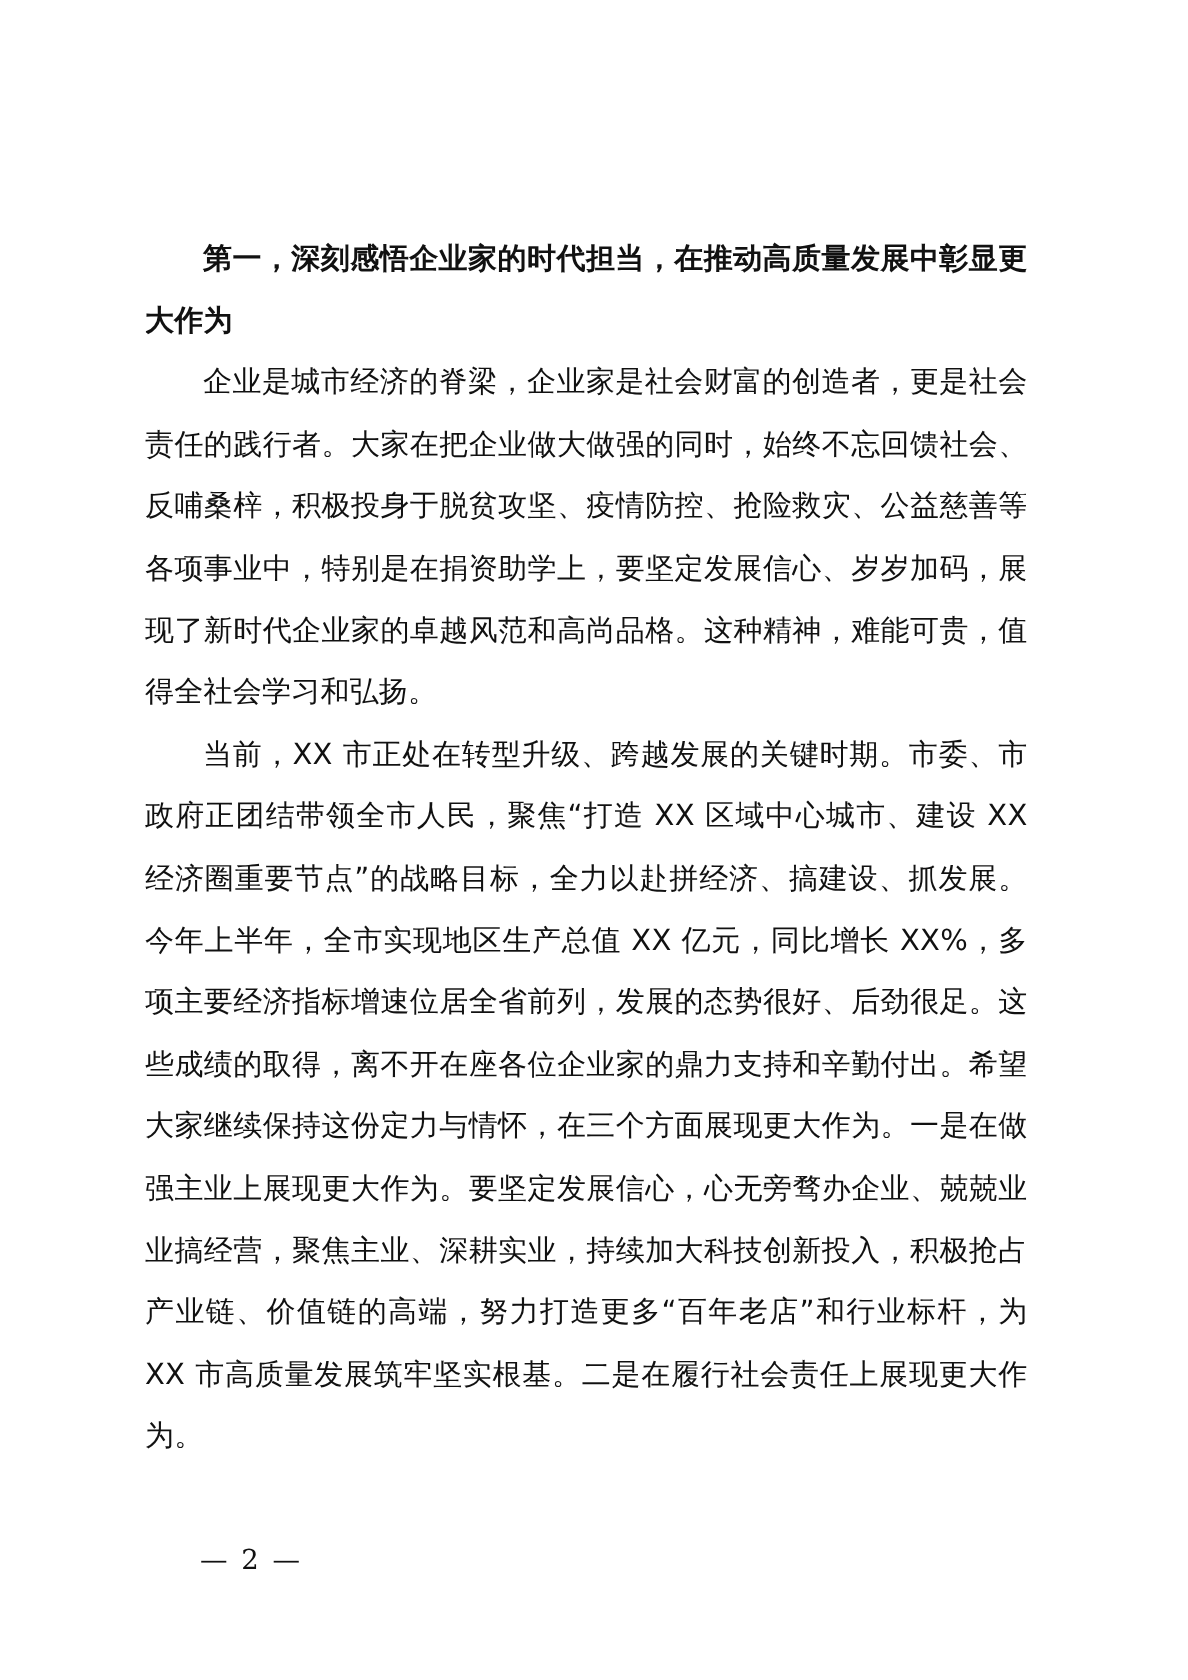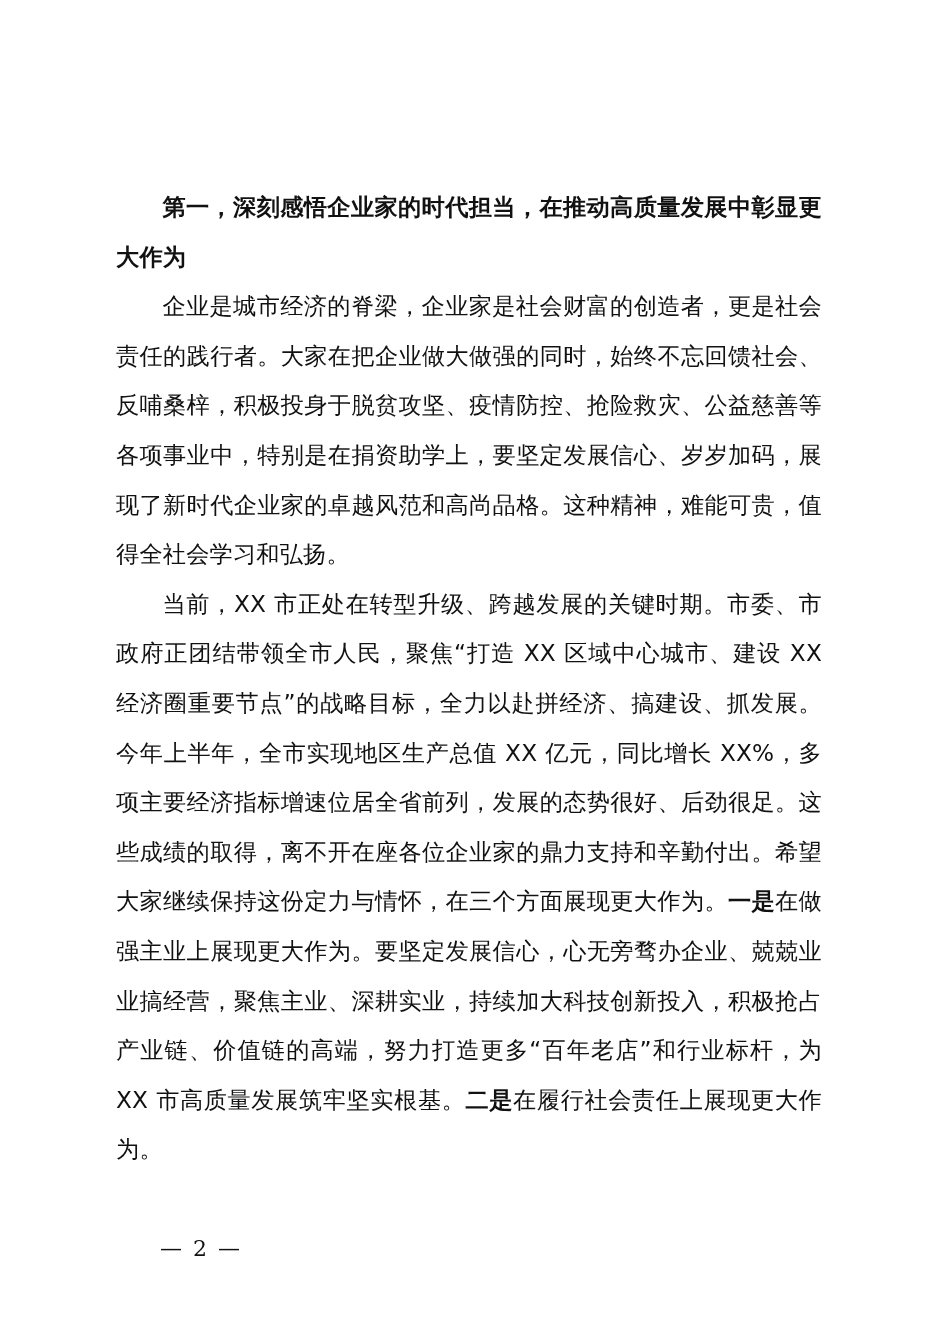--- a/index.html
+++ b/index.html
@@ -28,21 +28,21 @@
       text-indent: 2em;
       text-align: justify;
       text-align-last: left;
       letter-spacing: 0.2px;
     }
     .heading {
       font-weight: bold;
       margin-bottom: 0;
     }
     .strong {
-      font-weight: bold;
+      font-weight: normal;
     }
     .page-number {
       position: absolute;
       left: 160px;
       top: 1236px;
       font-family: "DejaVu Serif", "Liberation Serif", serif;
       font-size: 22px;
       color: #111111;
       letter-spacing: 2px;
     }

